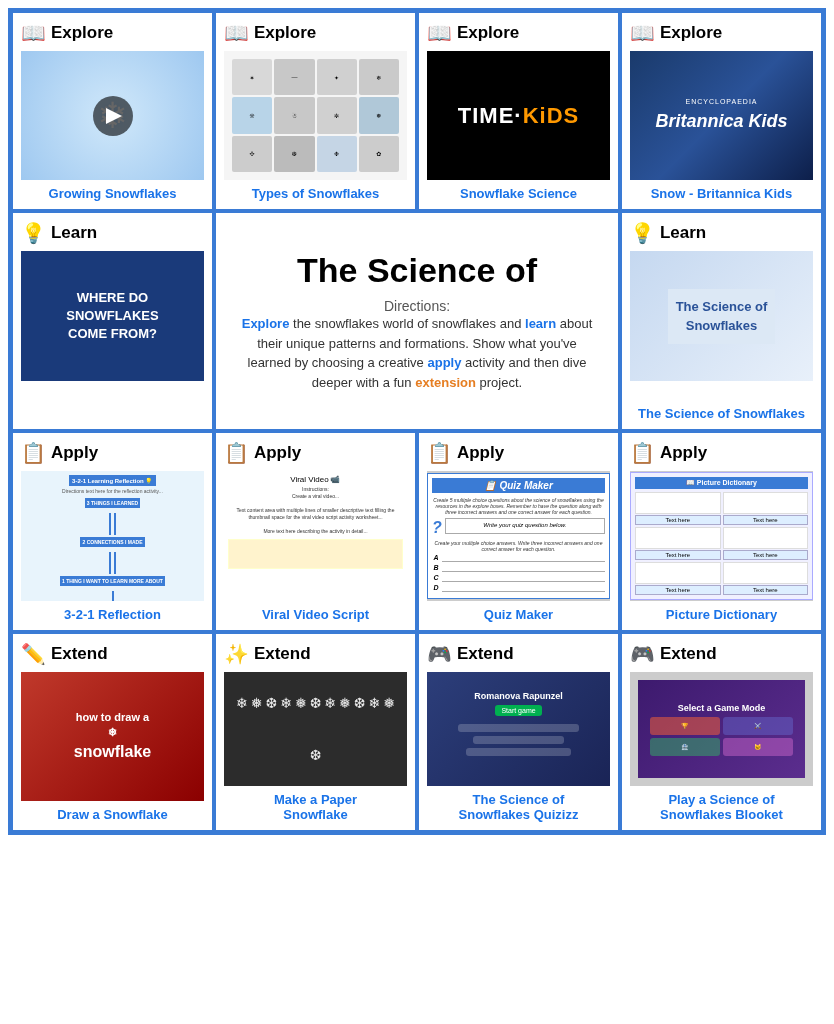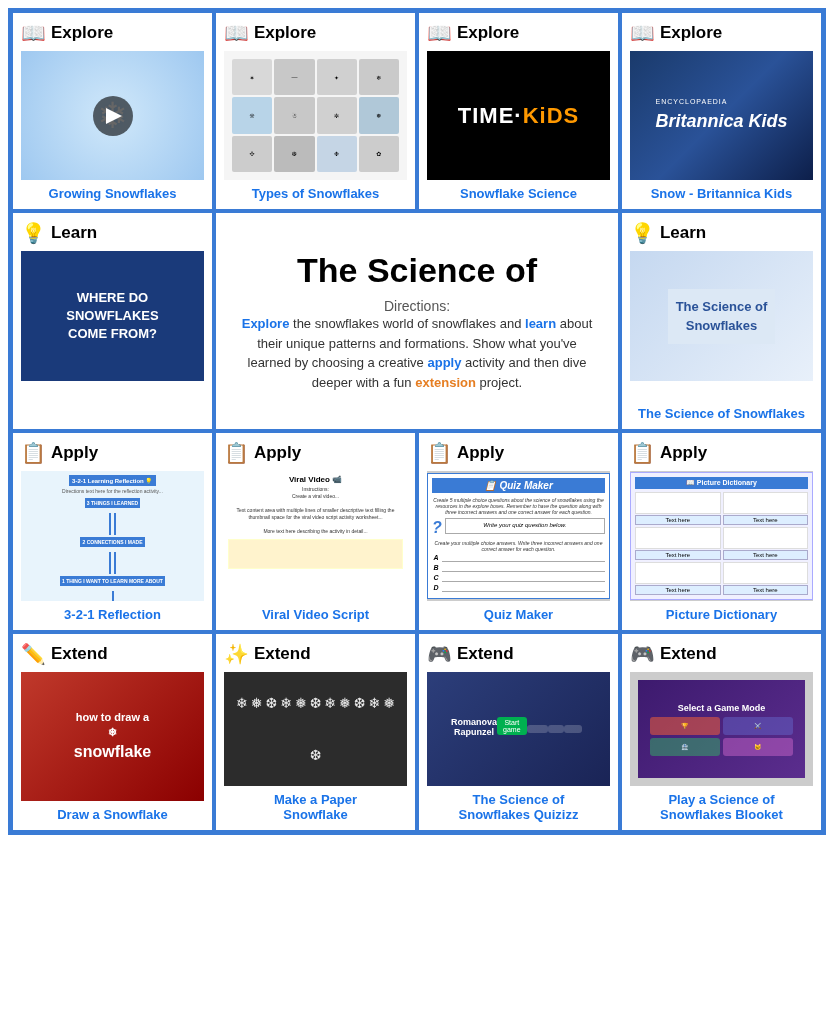--- a/index.html
+++ b/index.html
@@ -131,21 +131,21 @@
     .snowflake-overlay {
       color: #fff;
       font-size: 36px;
       text-shadow: 0 0 10px rgba(150,200,255,0.8);
     }
     .britannica-text {
       color: #fff;
       font-size: 9px;
       line-height: 1.4;
       padding: 8px;
-      text-align: left;
+      text-align: center;
     }
     .britannica-title {
       font-size: 18px;
       font-weight: bold;
       font-style: italic;
     }
     .timekids-logo {
       color: #fff;
       font-size: 22px;
       font-weight: 900;
@@ -211,21 +211,21 @@
       height: 22px;
     }
     .reflection-header {
       background: #3a7bd5;
       color: #fff;
       font-size: 6px;
       padding: 2px 3px;
       font-weight: bold;
     }
     .viral-title {
-      font-weight: bold;
+      font-weight: normal;
       font-size: 8px;
       margin-bottom: 2px;
     }
 
     .quiz-thumb {
       background: #fff;
       border: 1px solid #3a7bd5;
       padding: 4px;
       width: 100%;
       font-size: 7px;
@@ -328,26 +328,26 @@
       height: 100%;
     }
     .paper-flake {
       color: #eee;
       font-size: 14px;
     }
 
     .quizizz-thumb {
       background: linear-gradient(135deg, #2c3e7a 0%, #1a2456 100%);
       display: flex;
-      flex-direction: row;
+      flex-direction: column;
       align-items: center;
       justify-content: center;
       width: 100%;
       height: 100%;
-      padding: 24px;
+      padding: 16px;
     }
     .quizizz-bar {
       background: rgba(255,255,255,0.2);
       border-radius: 3px;
       height: 8px;
       width: 80%;
       margin: 2px 0;
     }
 
     .blooket-thumb {

